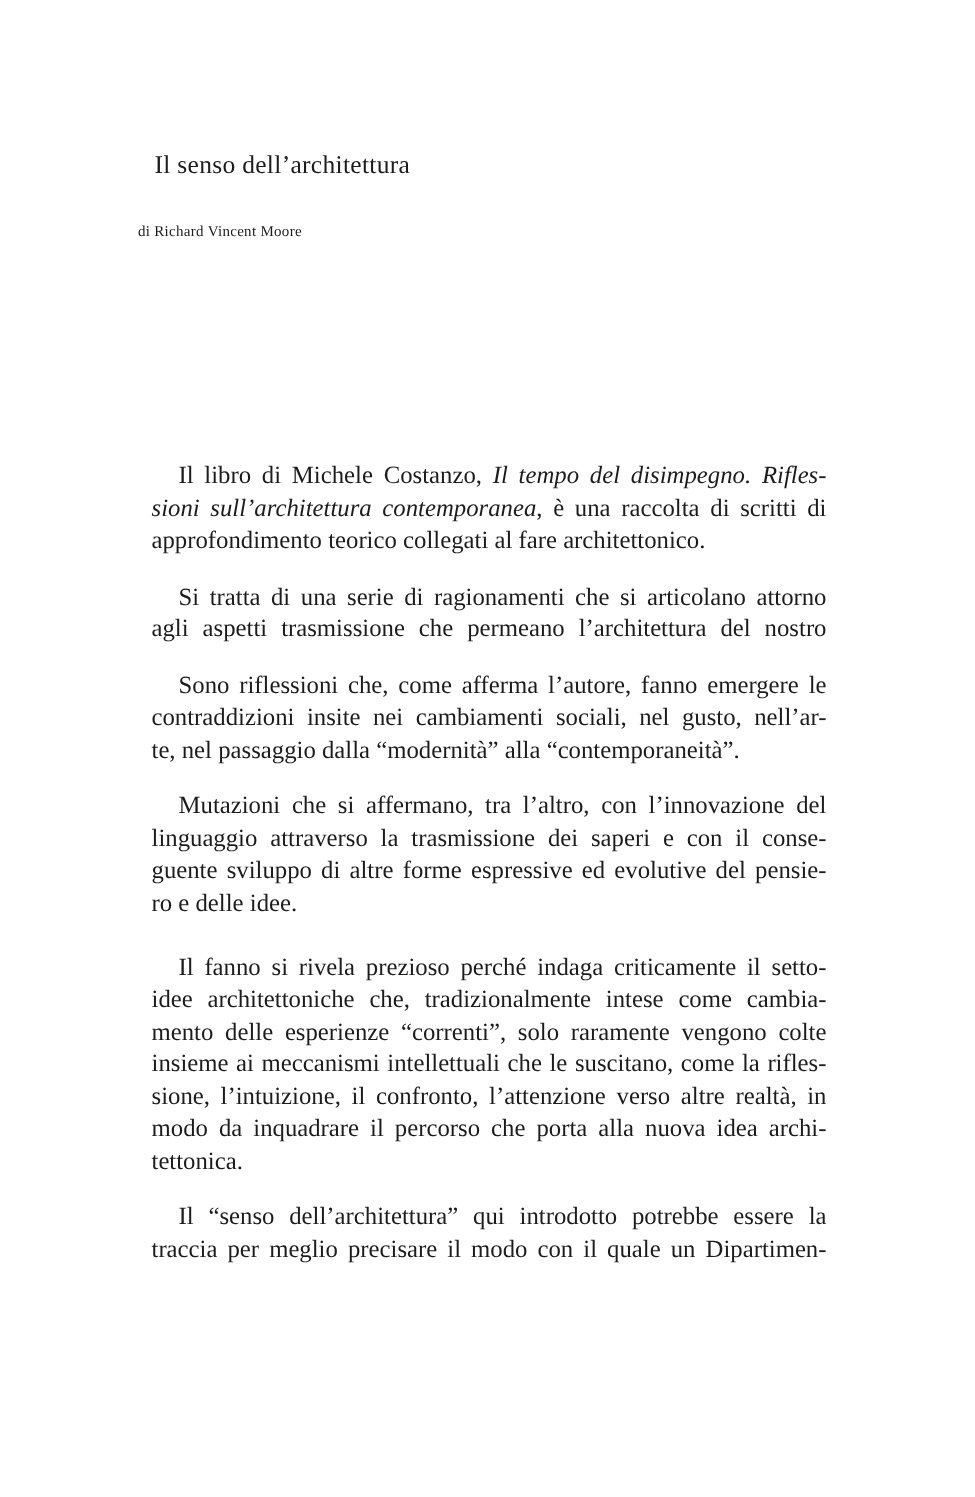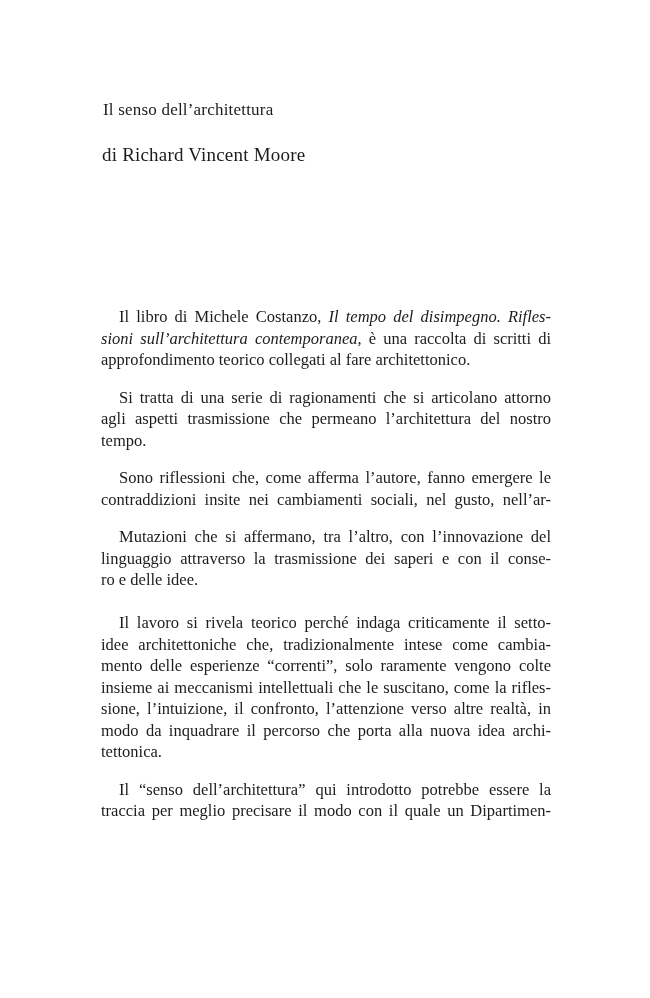--- a/index.html
+++ b/index.html
@@ -21,23 +21,23 @@
     left: 103px;
     top: 99px;
     margin: 0;
     font-size: 17px;
     font-weight: normal;
     line-height: 22px;
     letter-spacing: 0.2px;
   }
   .author {
     position: absolute;
-    left: 102px;
+    left: 92px;
     top: 145px;
-    font-size: 19px;
+    font-size: 10px;
     line-height: 20px;
     letter-spacing: 0.2px;
   }
   .body-text {
     position: absolute;
     left: 85px;
     top: 290px;
     width: 482px;
     font-size: 16.5px;
     line-height: 21.5px;
@@ -72,35 +72,36 @@
   <div class="body-text">
       <div class="section">
         <div class="para">
           <div class="line just indent"><span class="">Il libro di Michele Costanzo, </span><span class="it">Il tempo del disimpegno. Rifles-</span></div>
           <div class="line just"><span class="it">sioni sull’architettura contemporanea</span><span class="">, è una raccolta di scritti di</span></div>
           <div class="line"><span class="">approfondimento teorico collegati al fare architettonico.</span></div>
         </div>
         <div class="para">
           <div class="line just indent"><span class="">Si tratta di una serie di ragionamenti che si articolano attorno</span></div>
           <div class="line just"><span class="">agli aspetti trasmissione che permeano l’architettura del nostro</span></div>
-          <div class="line"><span class="">tempo.</span></div>
         </div>
         <div class="para">
           <div class="line just indent"><span class="">Sono riflessioni che, come afferma l’autore, fanno emergere le</span></div>
           <div class="line just"><span class="">contraddizioni insite nei cambiamenti sociali, nel gusto, nell’ar-</span></div>
+          <div class="line"><span class="">te, nel passaggio dalla “modernità” alla “contemporaneità”.</span></div>
         </div>
         <div class="para">
           <div class="line just indent"><span class="">Mutazioni che si affermano, tra l’altro, con l’innovazione del</span></div>
           <div class="line just"><span class="">linguaggio attraverso la trasmissione dei saperi e con il conse-</span></div>
+          <div class="line just"><span class="">guente sviluppo di altre forme espressive ed evolutive del pensie-</span></div>
           <div class="line"><span class="">ro e delle idee.</span></div>
         </div>
       </div>
       <div class="section">
         <div class="para">
-          <div class="line just indent"><span class="">Il lavoro si rivela teorico perché indaga criticamente il setto-</span></div>
+          <div class="line just indent"><span class="">Il fanno si rivela prezioso perché indaga criticamente il setto-</span></div>
           <div class="line just"><span class="">idee architettoniche che, tradizionalmente intese come cambia-</span></div>
           <div class="line just"><span class="">mento delle esperienze “correnti”, solo raramente vengono colte</span></div>
           <div class="line just"><span class="">insieme ai meccanismi intellettuali che le suscitano, come la rifles-</span></div>
           <div class="line just"><span class="">sione, l’intuizione, il confronto, l’attenzione verso altre realtà, in</span></div>
           <div class="line just"><span class="">modo da inquadrare il percorso che porta alla nuova idea archi-</span></div>
           <div class="line"><span class="">tettonica.</span></div>
         </div>
         <div class="para">
           <div class="line just indent"><span class="">Il “senso dell’architettura” qui introdotto potrebbe essere la</span></div>
           <div class="line just"><span class="">traccia per meglio precisare il modo con il quale un Dipartimen-</span></div>

